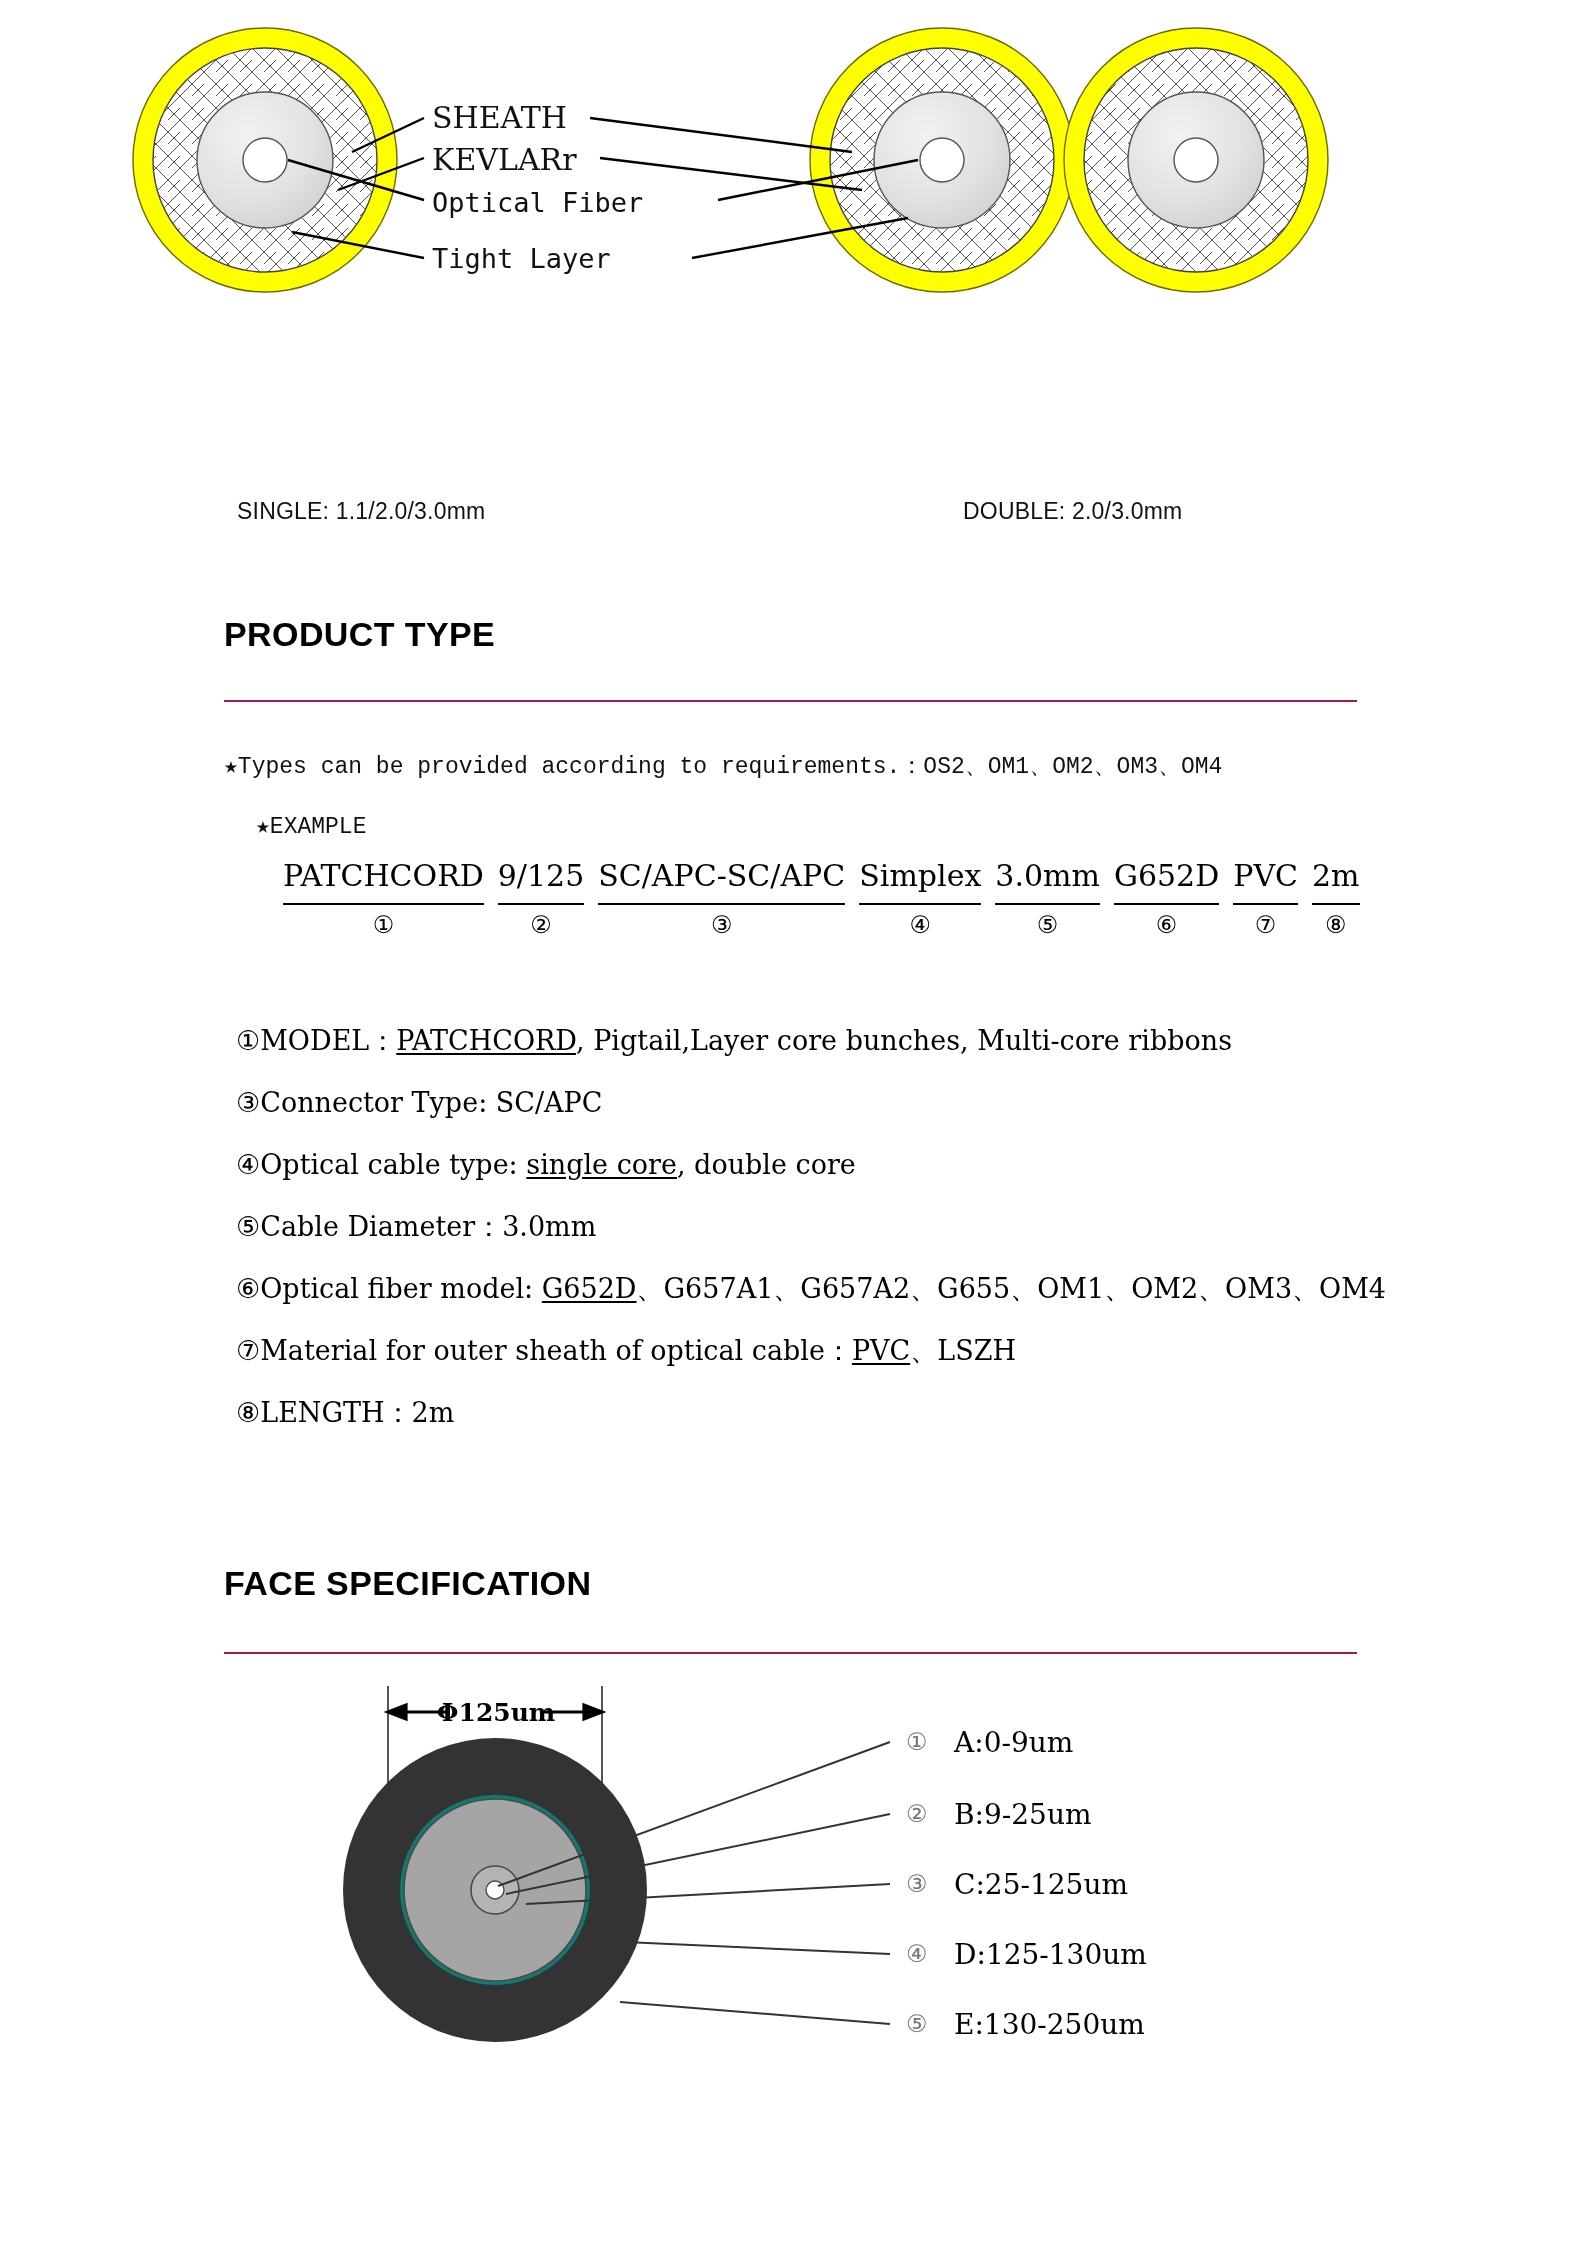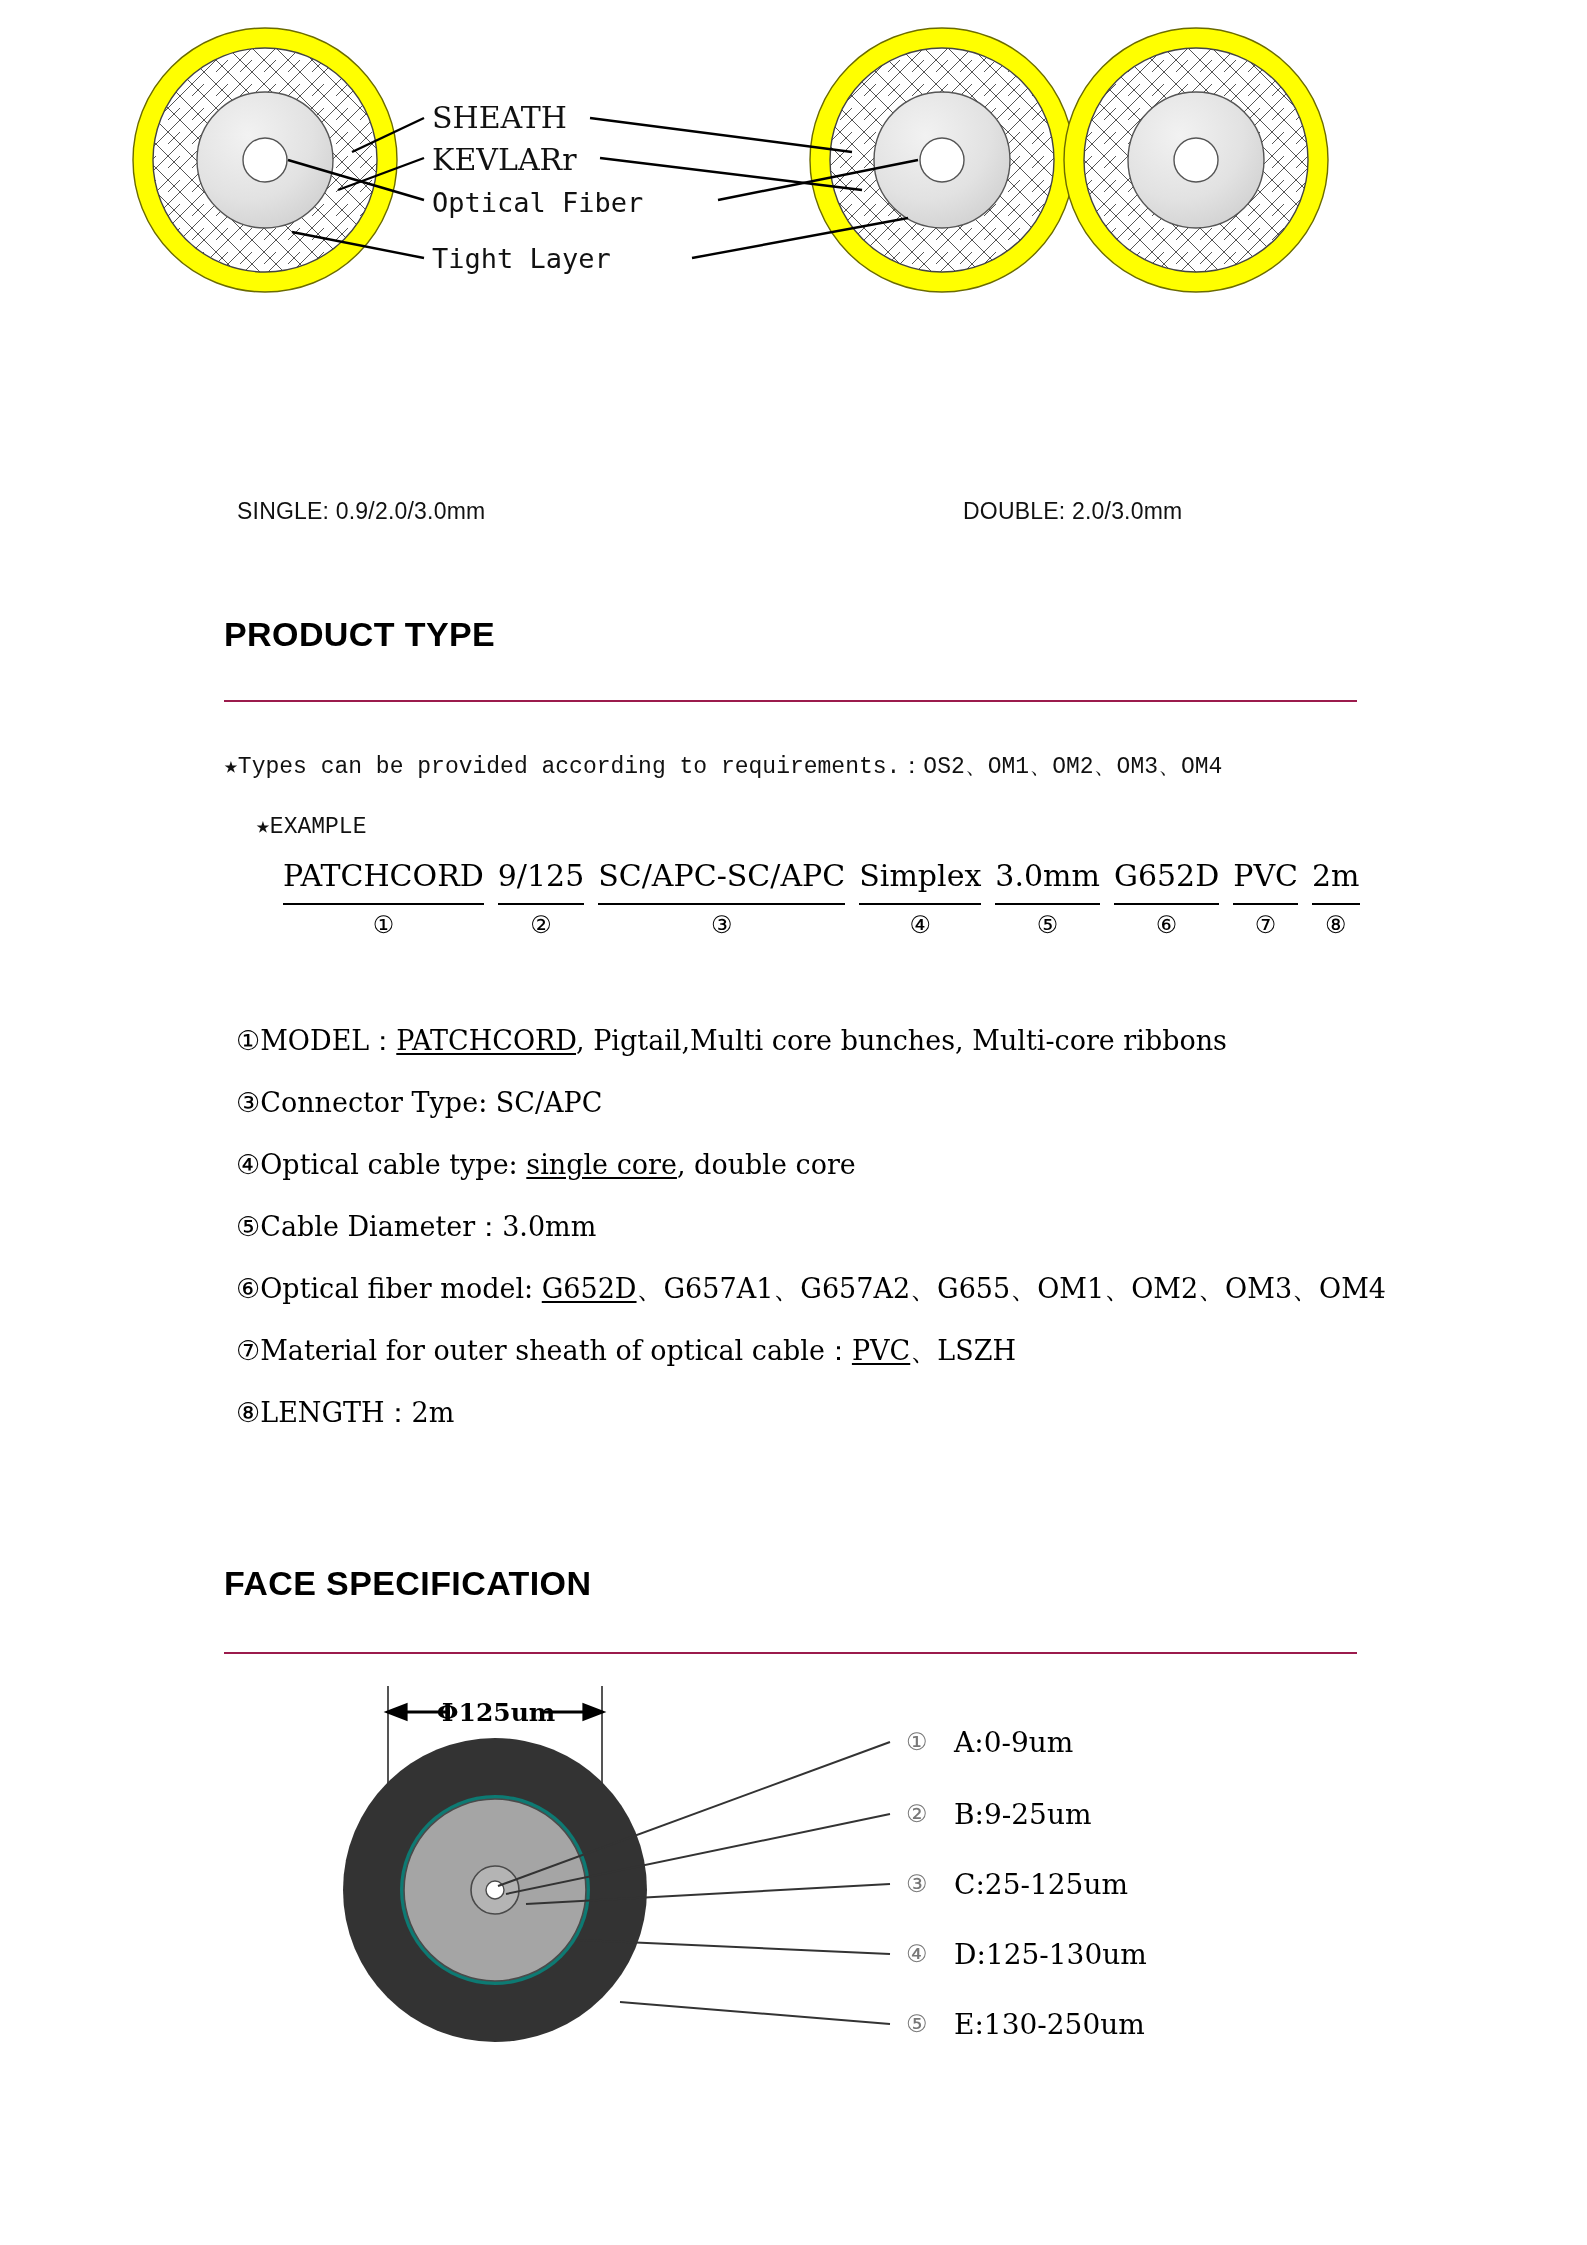--- a/index.html
+++ b/index.html
@@ -116,21 +116,21 @@
       <path d="M692 258 L908 218"></path>
     </g>
 
     <text class="label-sheath" x="432" y="128" font-family="DejaVu Serif, Liberation Serif, serif" font-size="30" fill="#111">SHEATH</text>
     <text class="label-kevlar" x="432" y="170" font-family="DejaVu Serif, Liberation Serif, serif" font-size="30" fill="#111">KEVLARr</text>
     <text class="label-fiber" x="432" y="212" font-family="DejaVu Sans Mono, Liberation Mono, monospace" font-size="27" fill="#111">Optical Fiber</text>
     <text class="label-tight" x="432" y="268" font-family="DejaVu Sans Mono, Liberation Mono, monospace" font-size="27" fill="#111">Tight Layer</text>
   </svg>
 </div>
 
-<div class="abs cap" id="caption-single">SINGLE: 0.9/2.0/3.0mm</div>
+<div class="abs cap" id="caption-single">SINGLE: 1.1/2.0/3.0mm</div>
 <div class="abs cap" id="caption-double">DOUBLE: 2.0/3.0mm</div>
 
 <div class="abs section-head" id="head-product">PRODUCT TYPE</div>
 <div class="abs rule" id="rule-product" style="background: rgb(155, 27, 76);"></div>
 
 <div class="abs star-line" id="types-line">★Types can be provided according to requirements.：OS2、OM1、OM2、OM3、OM4</div>
 <div class="abs star-line" id="example-line">★EXAMPLE</div>
 
 <div class="abs" id="formula">
   <table>
@@ -179,21 +179,21 @@
       <td>⑤</td>
       <td>⑥</td>
       <td>⑦</td>
       <td>⑧</td>
     </tr>
   </tbody>
     </table>
 </div>
 
 <div class="abs" id="spec-list">
-  <div class="spec-item"><span>①</span><span>MODEL：</span><span class="u">PATCHCORD</span><span>, Pigtail,Multi core bunches, Multi-core ribbons</span></div>
+  <div class="spec-item"><span>①</span><span>MODEL：</span><span class="u">PATCHCORD</span><span>, Pigtail,Layer core bunches, Multi-core ribbons</span></div>
 
 
   <div class="spec-item"><span>③</span><span>Connector Type: SC/APC</span><span class="u"></span><span></span></div>
 
   <div class="spec-item"><span>④</span><span>Optical cable type: </span><span class="u">single core</span><span>, double core</span></div>
 
   <div class="spec-item"><span>⑤</span><span>Cable Diameter：3.0mm</span><span class="u"></span><span></span></div>
 
   <div class="spec-item"><span>⑥</span><span>Optical fiber model: </span><span class="u">G652D</span><span>、G657A1、G657A2、G655、OM1、OM2、OM3、OM4</span></div>
 

